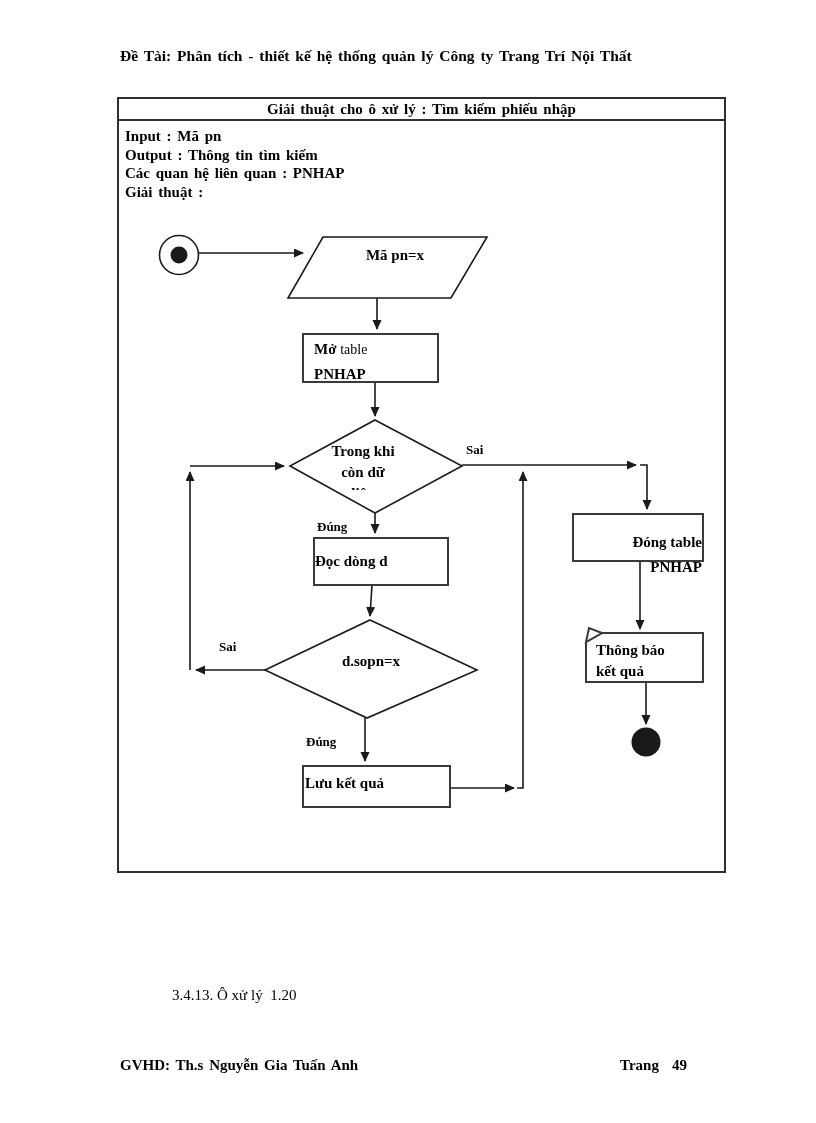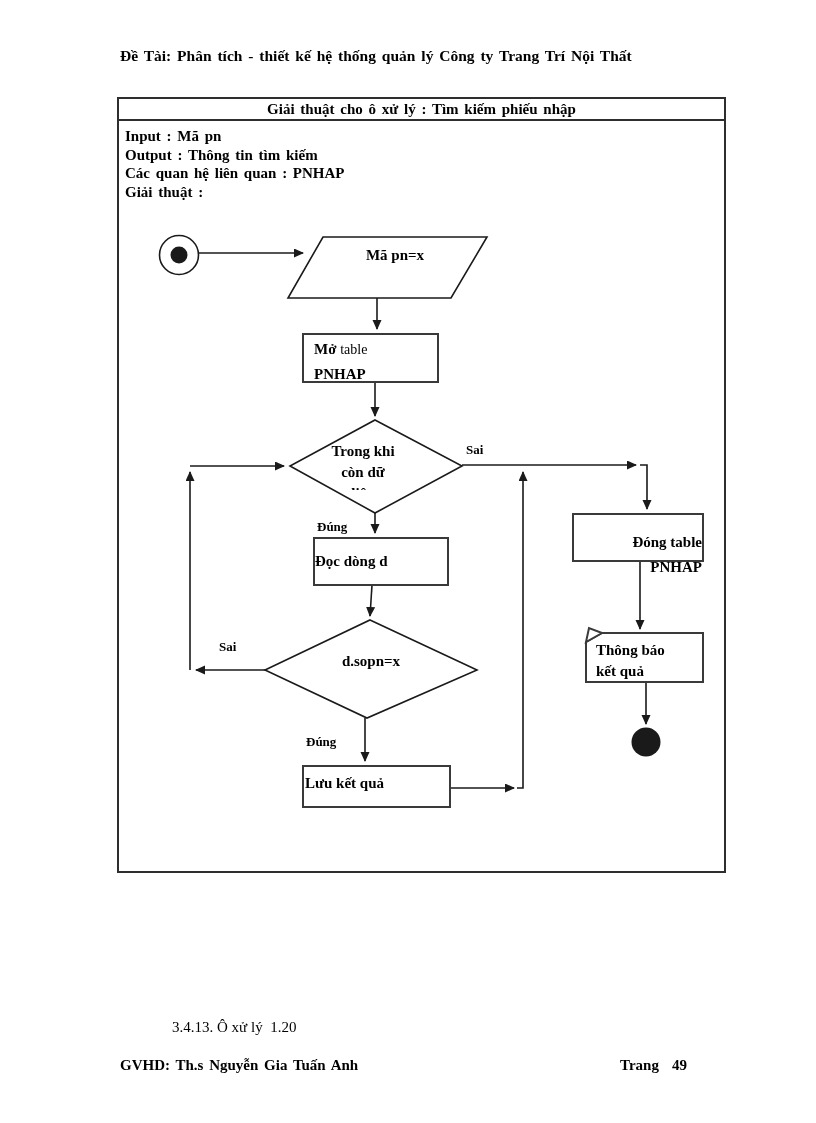--- a/index.html
+++ b/index.html
@@ -51,21 +51,21 @@
   .nbox{
     border:2px solid var(--border);
     background:#ffffff;
     box-sizing:border-box;
     font-size:15px;font-weight:bold;line-height:25px;
   }
   .nlabel{font-size:15px;font-weight:bold;line-height:21px;}
   .blabel{font-size:13px;font-weight:bold;}
   .reg{font-weight:normal;font-size:14px;}
   .clip{overflow:hidden;text-align:center;}
-  .caption{left:172px;top:987px;font-size:15px;white-space:pre;margin-top:32px;}
+  .caption{left:172px;top:987px;font-size:15px;white-space:pre;}
   .footer-left{left:120px;top:1057px;font-size:15px;font-weight:bold;word-spacing:2px;white-space:nowrap;}
   .footer-right{left:620px;top:1057px;font-size:15px;font-weight:bold;white-space:nowrap;}
   .footer-right .num{margin-left:13px;}
 </style>
 </head>
 <body>
 
 <div class="page">
 
   <div class="abs hdr">Đề Tài: Phân tích - thiết kế hệ thống quản lý Công ty Trang Trí Nội Thất</div>

